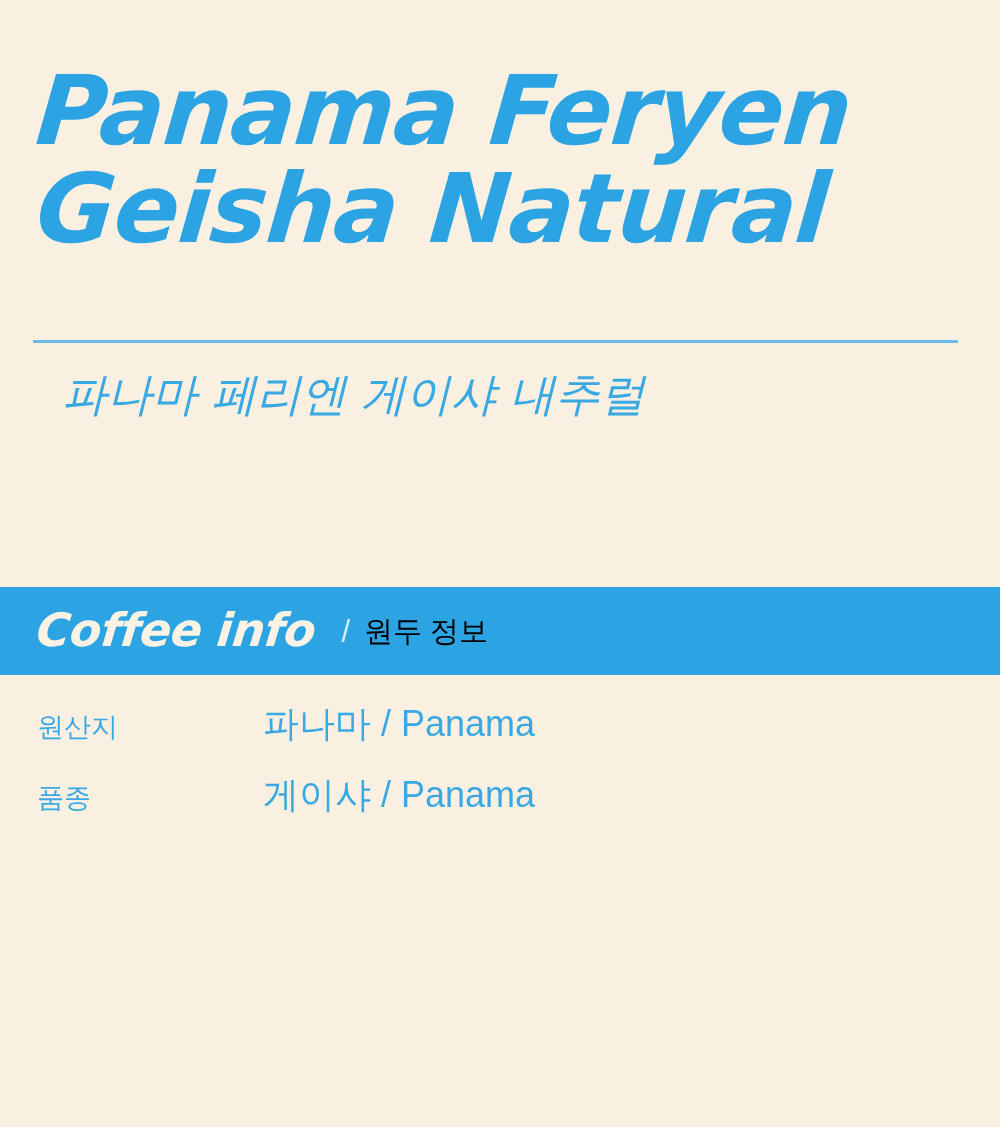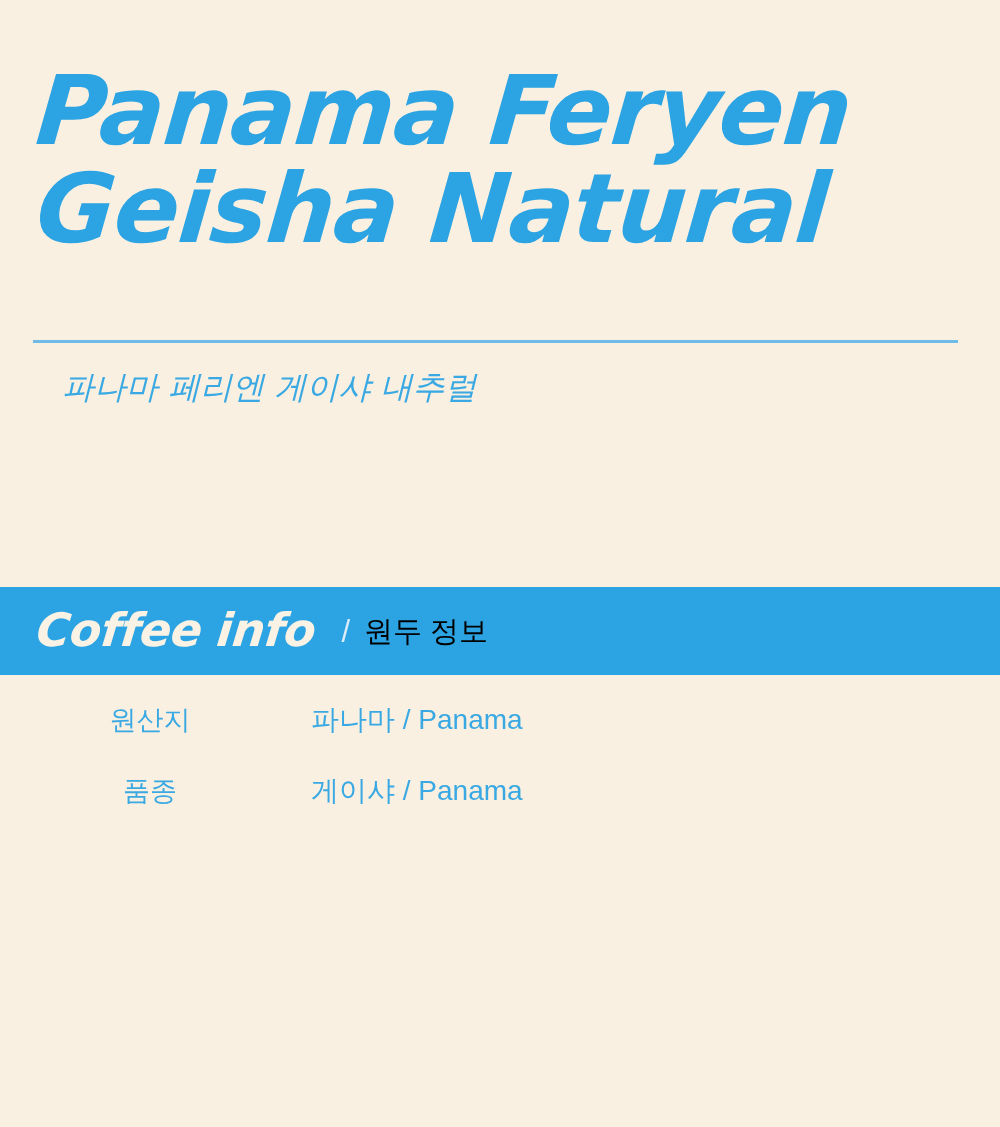--- a/index.html
+++ b/index.html
@@ -64,21 +64,21 @@
   }
 
   .subtitle-kr {
     position: absolute;
     left: 62px;
     top: 368px;
     color: #3aa9e3;
     font-family: "DejaVu Sans", sans-serif;
     font-weight: normal;
     font-style: italic;
-    font-size: 32px;
+    font-size: 45px;
     line-height: 1.2;
     letter-spacing: 0px;
     white-space: nowrap;
   }
 
   
   .info-banner {
     position: absolute;
     left: 0;
     top: 587px;
@@ -124,21 +124,20 @@
     letter-spacing: 0px;
     white-space: nowrap;
   }
 
   
   .info-table {
     position: absolute;
     left: 37px;
     top: 706px;
     width: 900px;
-    text-align: center;
   }
 
   .info-row {
     display: flex;
     align-items: baseline;
     height: 71px;
   }
 
   .info-label {
     width: 226px;
@@ -148,24 +147,23 @@
     font-weight: normal;
     font-size: 27px;
     line-height: 1;
     white-space: nowrap;
   }
 
   .info-value {
     color: #3aa9e3;
     font-family: "Liberation Sans", sans-serif;
     font-weight: normal;
-    font-size: 28px;
-    line-height: 1;
-    white-space: nowrap;
-    margin-left: 48px;
+    font-size: 36px;
+    line-height: 1;
+    white-space: nowrap;
   }
 </style>
 </head>
 <body>
 
 <div id="page">
 
   <div class="hero">
 
     <div class="title-block">

